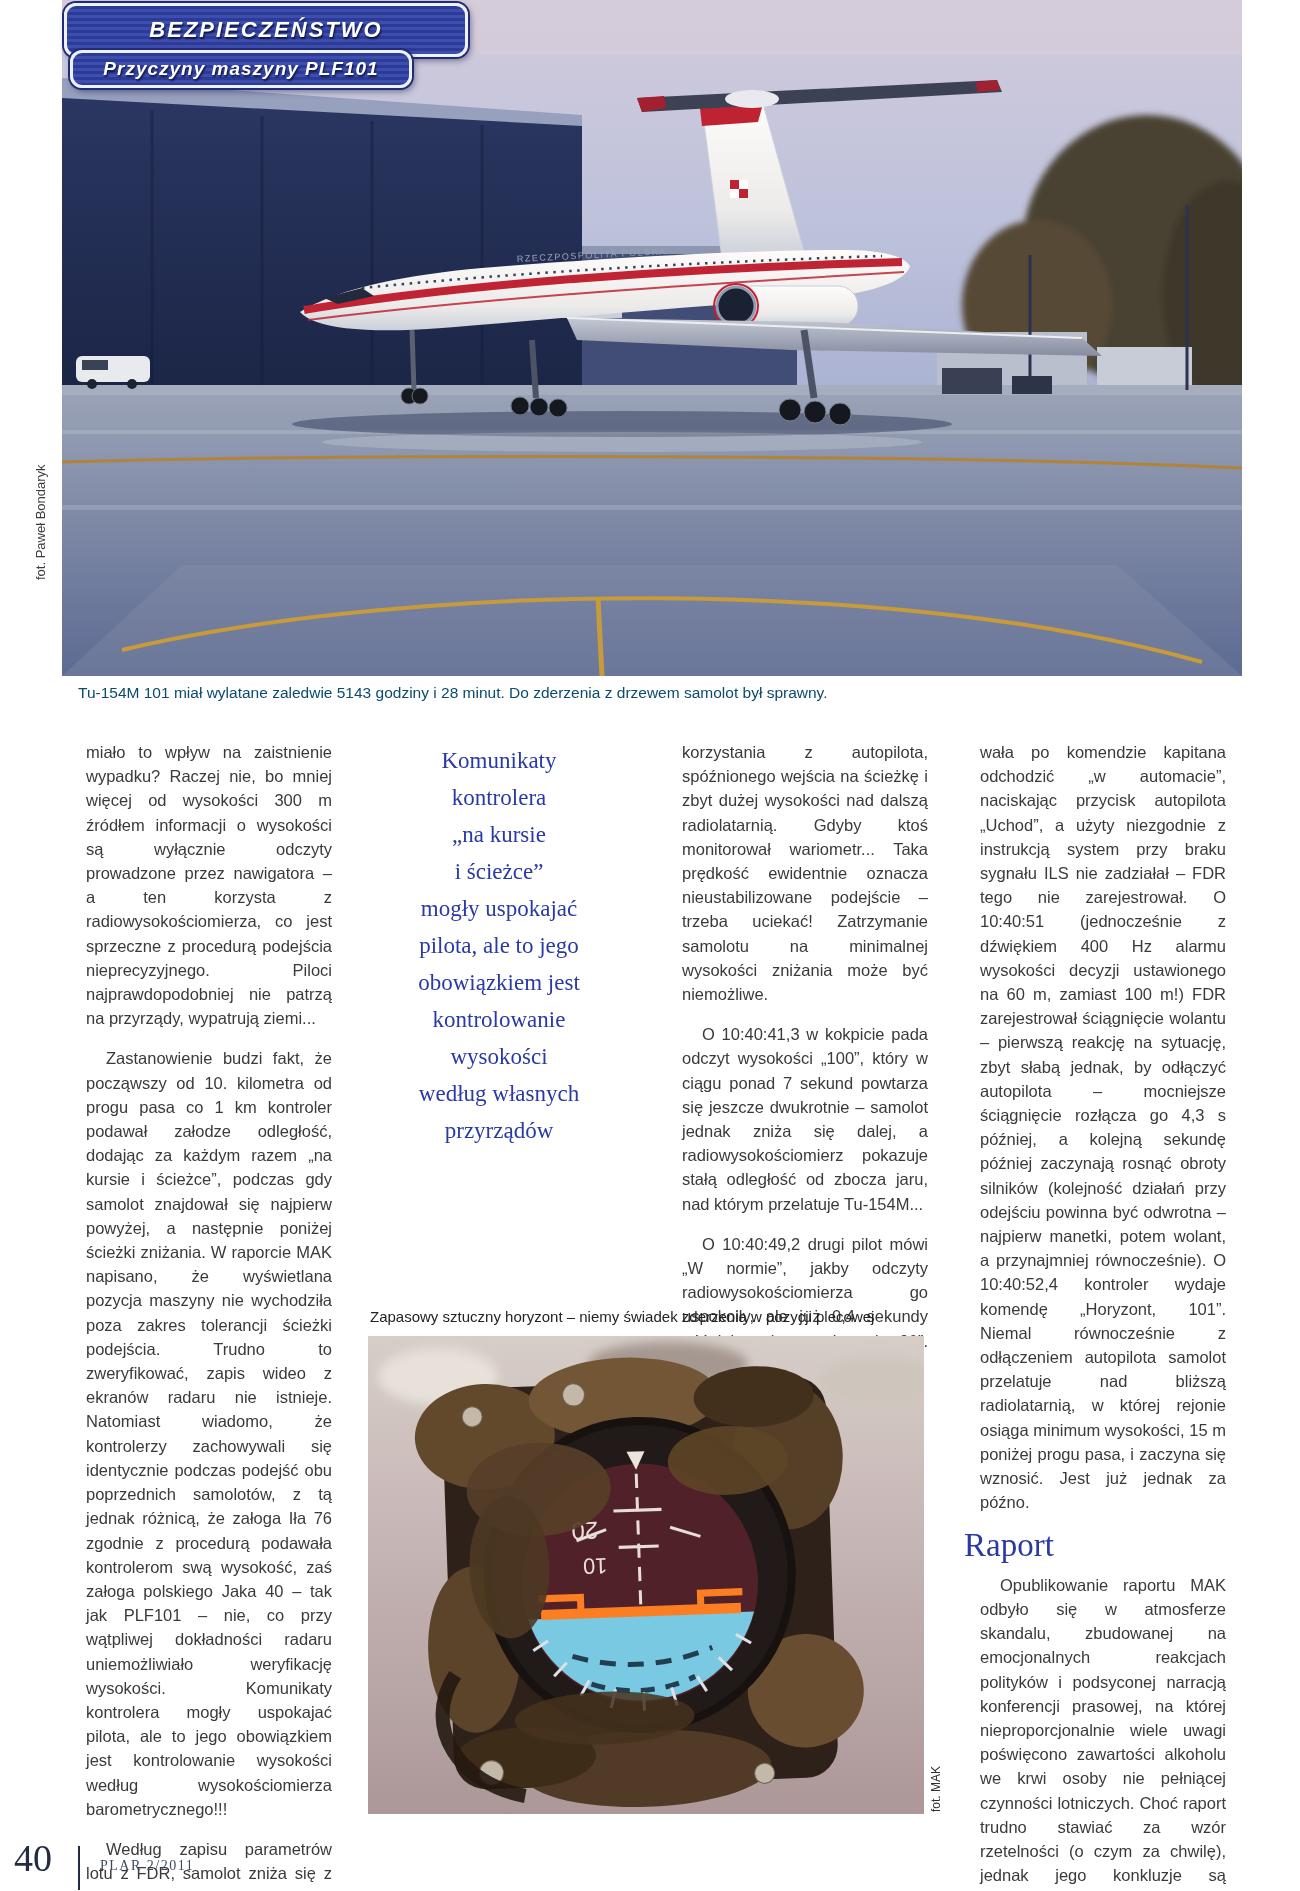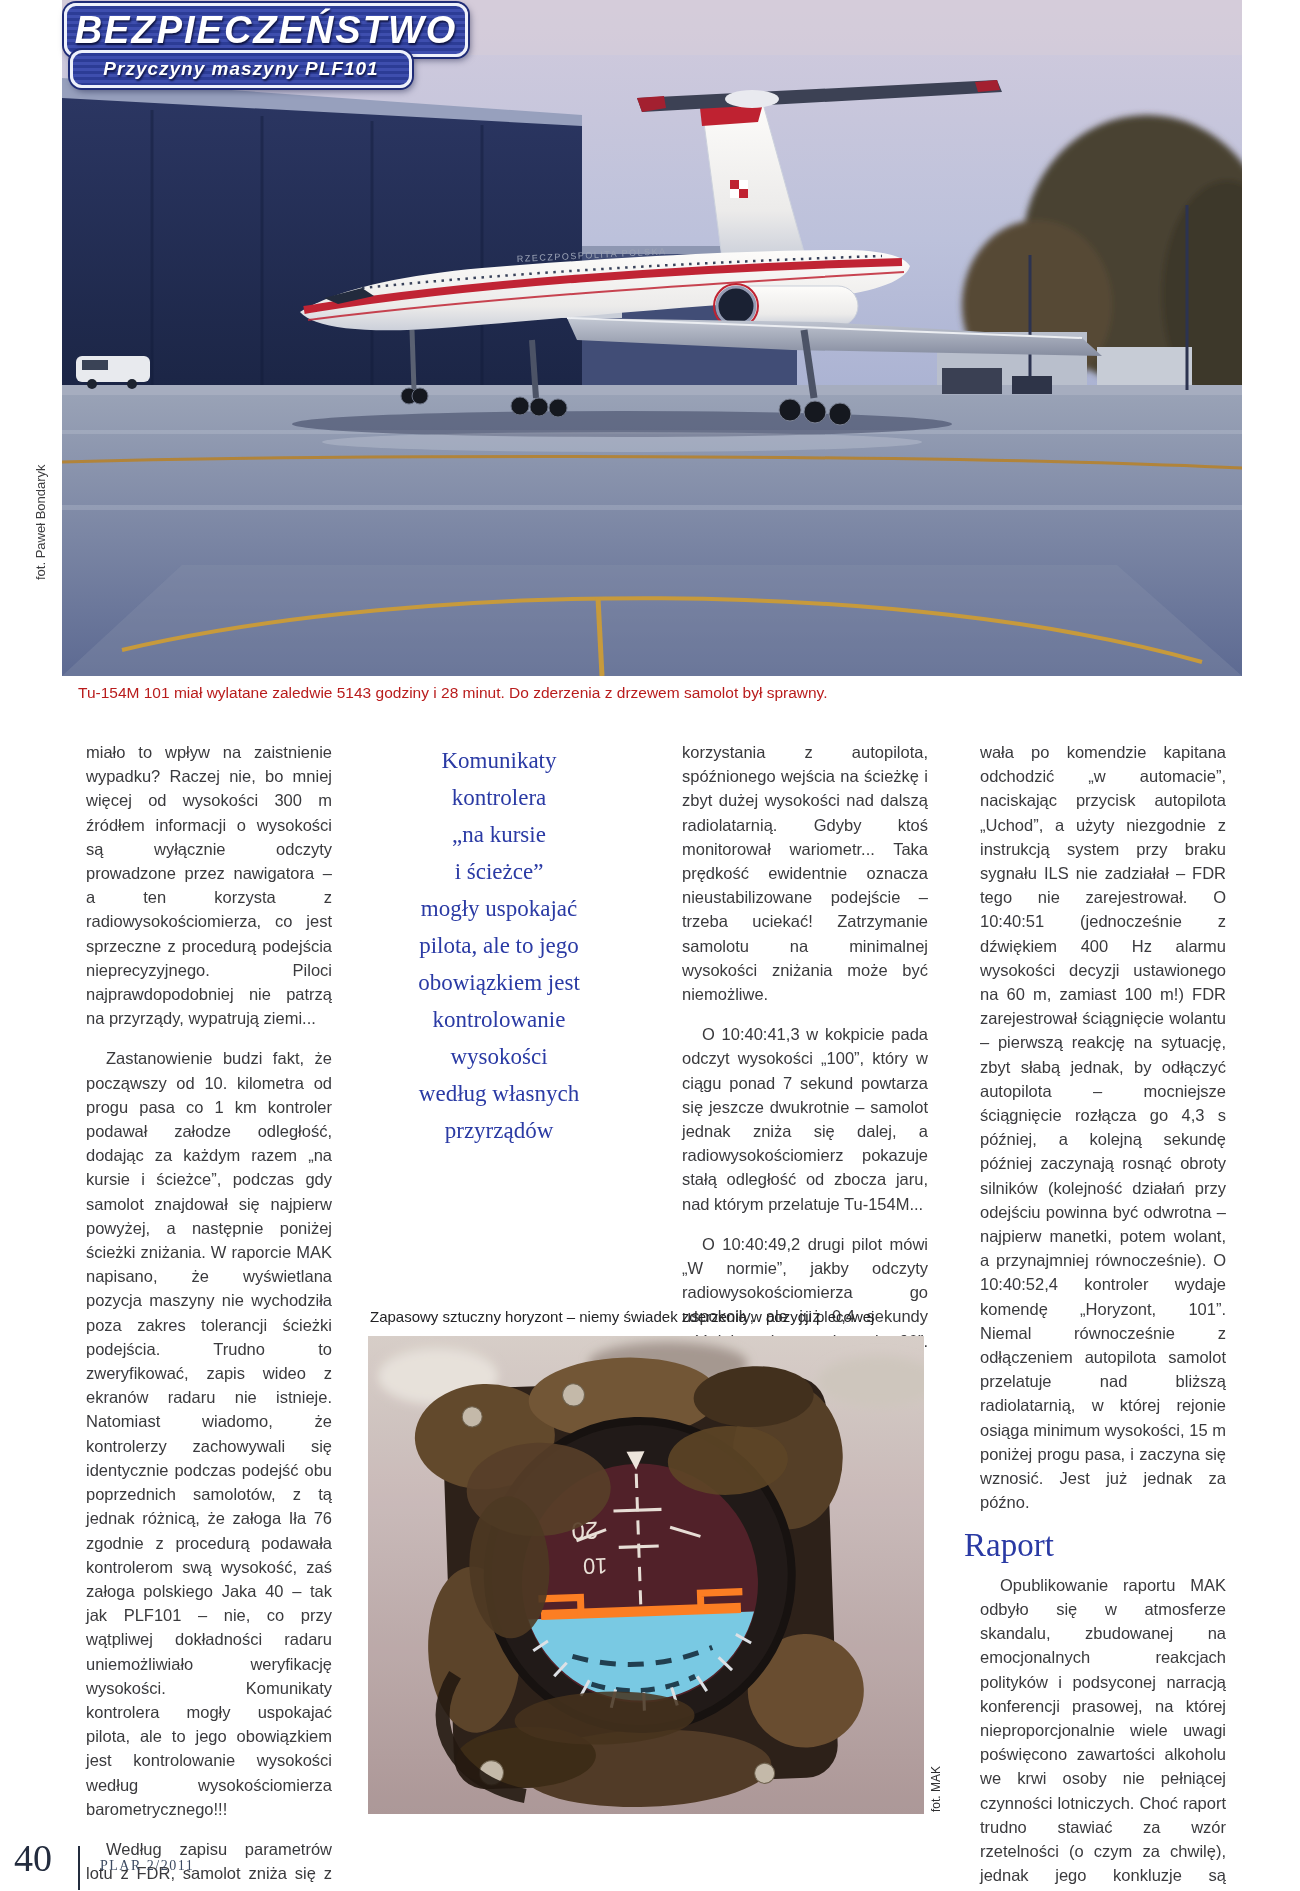--- a/index.html
+++ b/index.html
@@ -5,29 +5,29 @@
   html,body{margin:0;padding:0;background:#ffffff;}
   .page{position:relative;width:1300px;height:1891px;background:#ffffff;overflow:hidden;
         font-family:"Liberation Sans",sans-serif;}
   
   .badge{position:absolute;display:flex;align-items:center;justify-content:center;
          background:repeating-linear-gradient(180deg,#2c3c96 0px,#2c3c96 3px,#3e4eae 3px,#3e4eae 6px);
          border:3px solid #eef1fb;border-radius:12px;
          box-shadow:0 0 0 2px #1f2c77, 2px 3px 7px rgba(15,20,60,.55);
          color:#ffffff;font-style:italic;font-weight:bold;
          text-shadow:1px 2px 2px rgba(8,12,48,.85);}
-  .badge-primary{left:64px;top:3px;width:398px;height:48px;font-size:38px;letter-spacing:2px;}
+  .badge-primary{left:64px;top:3px;width:398px;height:48px;font-size:22px;letter-spacing:2px;}
   .badge-secondary{left:70px;top:50px;width:336px;height:32px;font-size:19px;letter-spacing:1px;}
   
   .hero{position:absolute;left:62px;top:0;width:1180px;height:676px;overflow:hidden;background:#aeb4d2;}
   .v-credit{position:absolute;writing-mode:vertical-rl;transform:rotate(180deg);
             color:#3c3c3e;white-space:nowrap;}
   .hero-credit{left:33px;top:420px;height:160px;font-size:13px;}
   .mak-credit{left:929px;top:1726px;height:86px;font-size:12px;color:#2e2e30;}
-  .hero-caption{position:absolute;left:78px;top:684px;width:1120px;font-size:15.5px;color:#b91c1c;}
+  .hero-caption{position:absolute;left:78px;top:684px;width:1120px;font-size:15.5px;color:#0c4a6e;}
   
   .col{position:absolute;width:278px;font-size:16.5px;line-height:24.2px;text-align:justify;
        color:#3a3a3d;}
   .col p{margin:16px;}
   .col p.indent{text-indent:20px;}
   .col1{left:70px;top:724px;}
   .col3{left:666px;top:724px;}
   .col4{left:964px;top:724px;}
   .pull-quote{position:absolute;left:360px;top:742px;width:278px;
               font-family:"Liberation Serif",serif;font-size:23px;line-height:37px;

